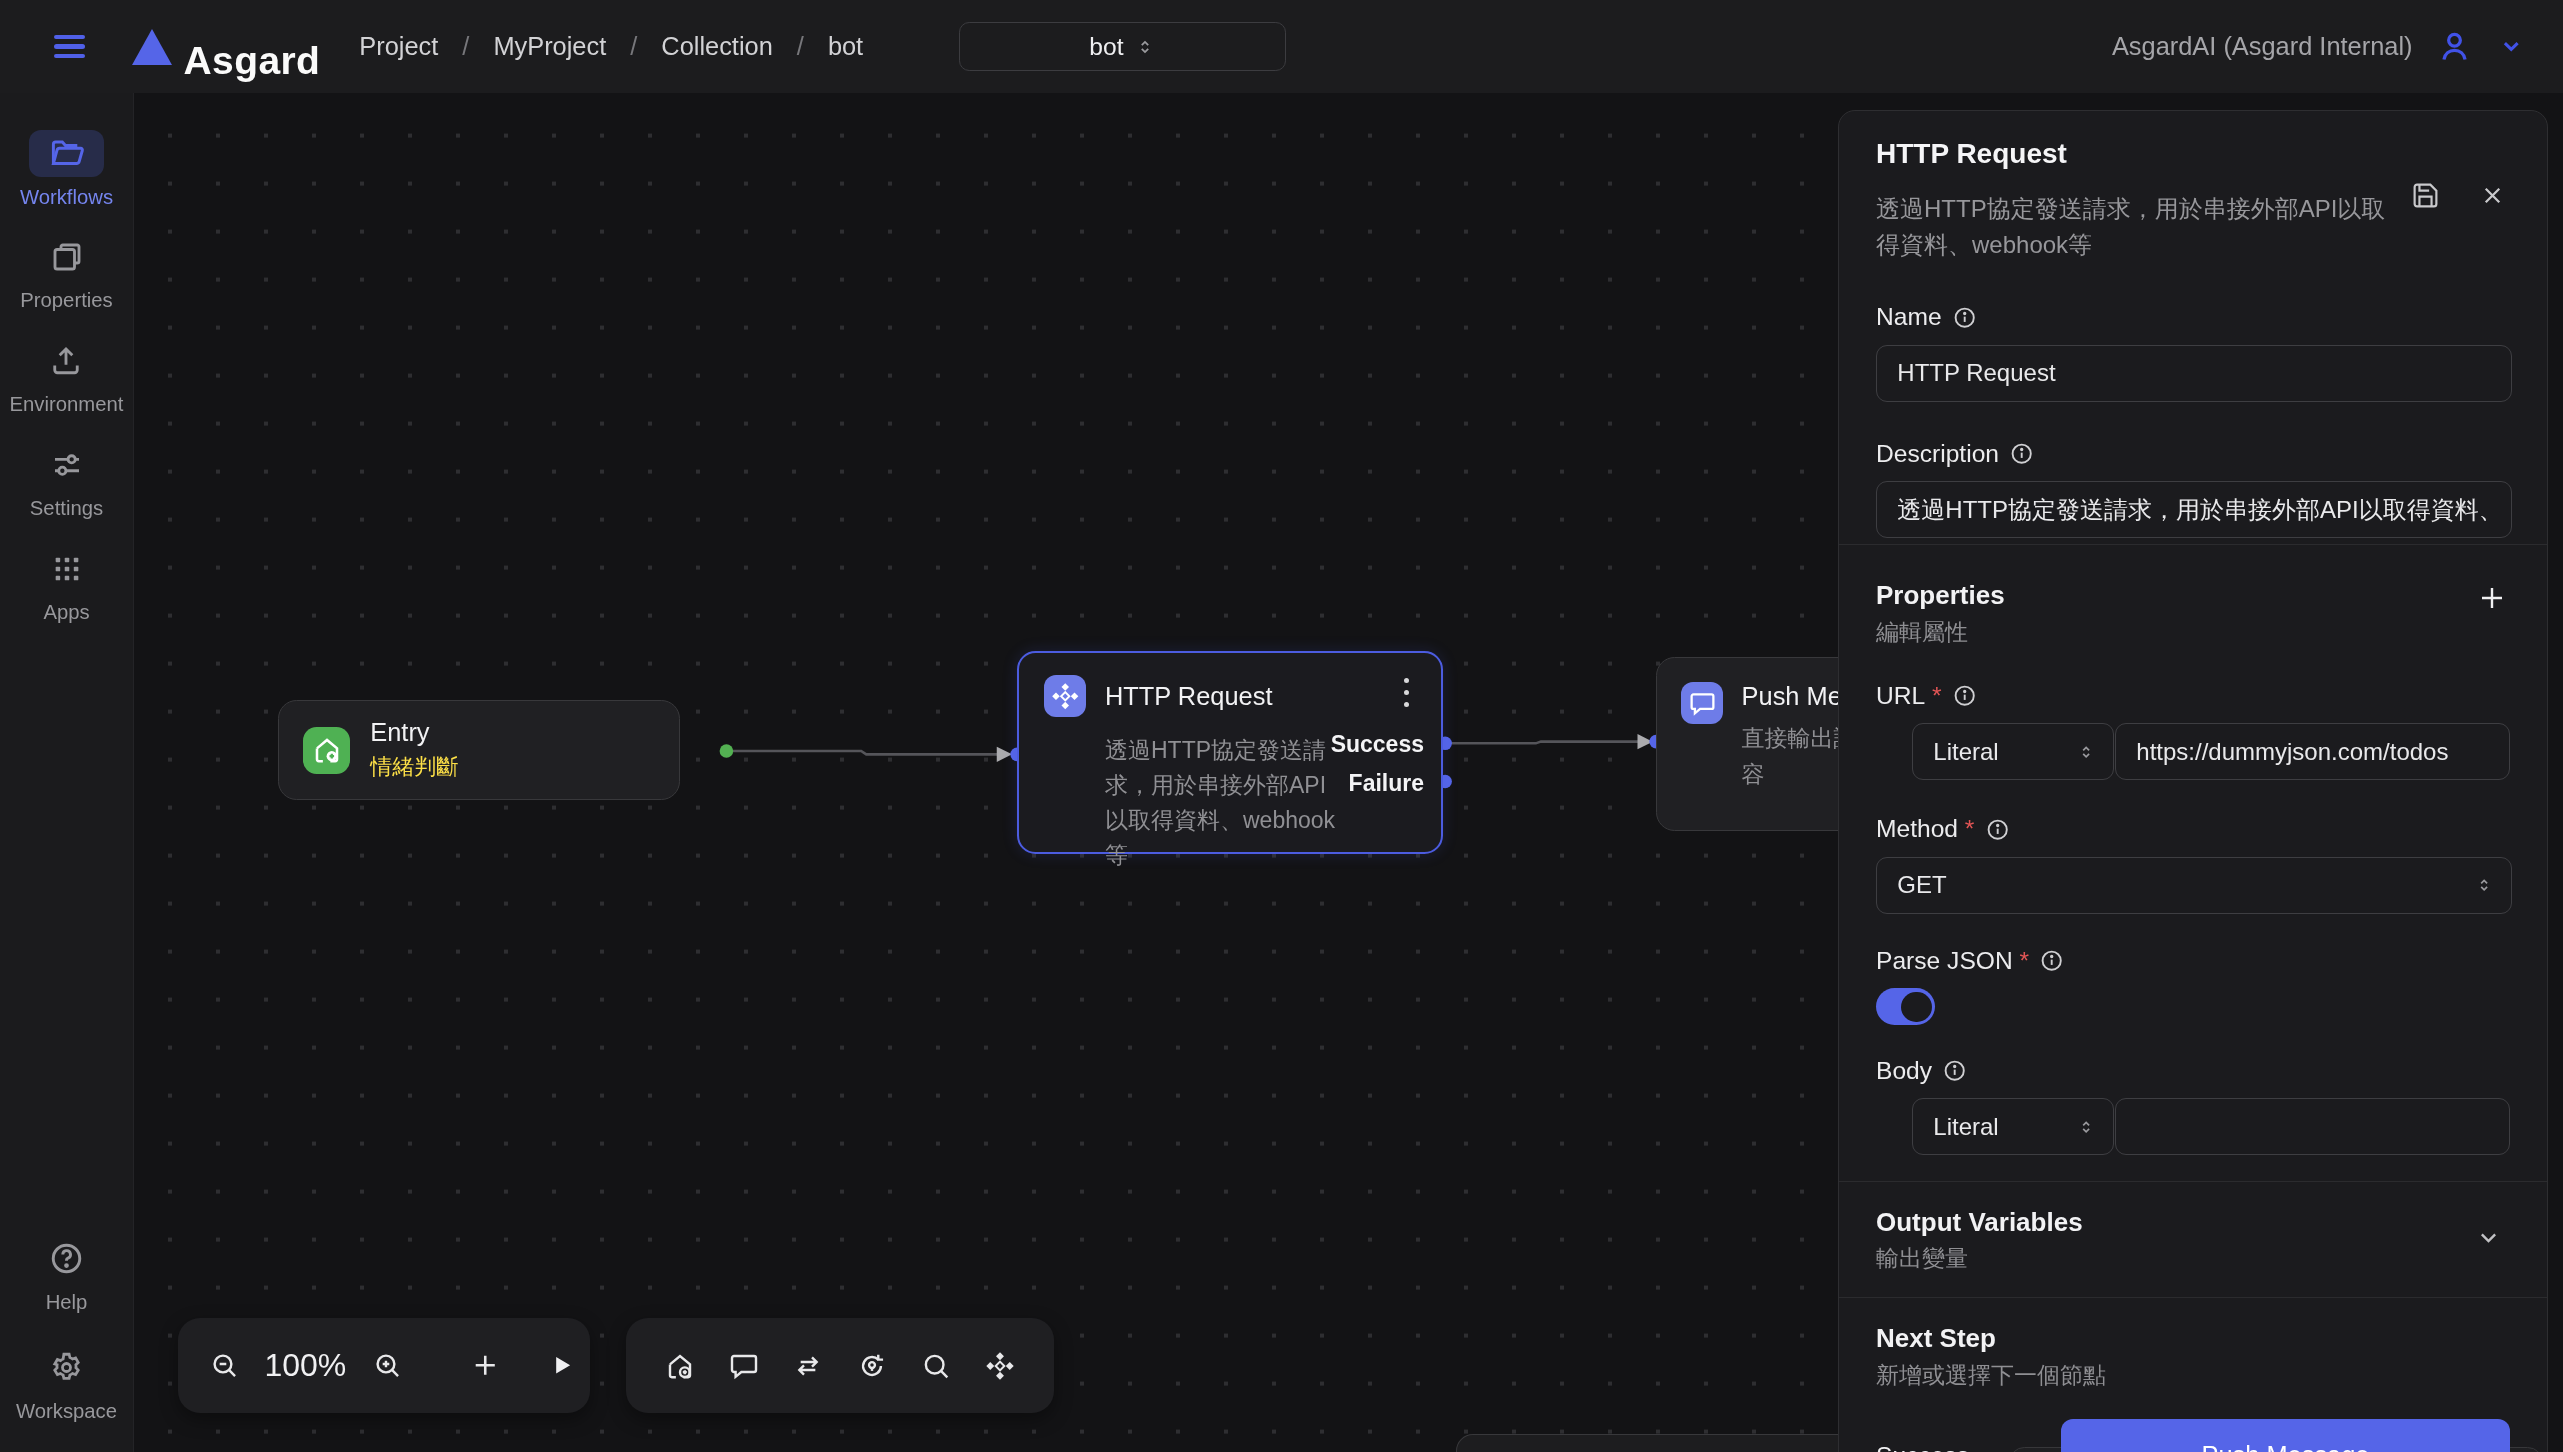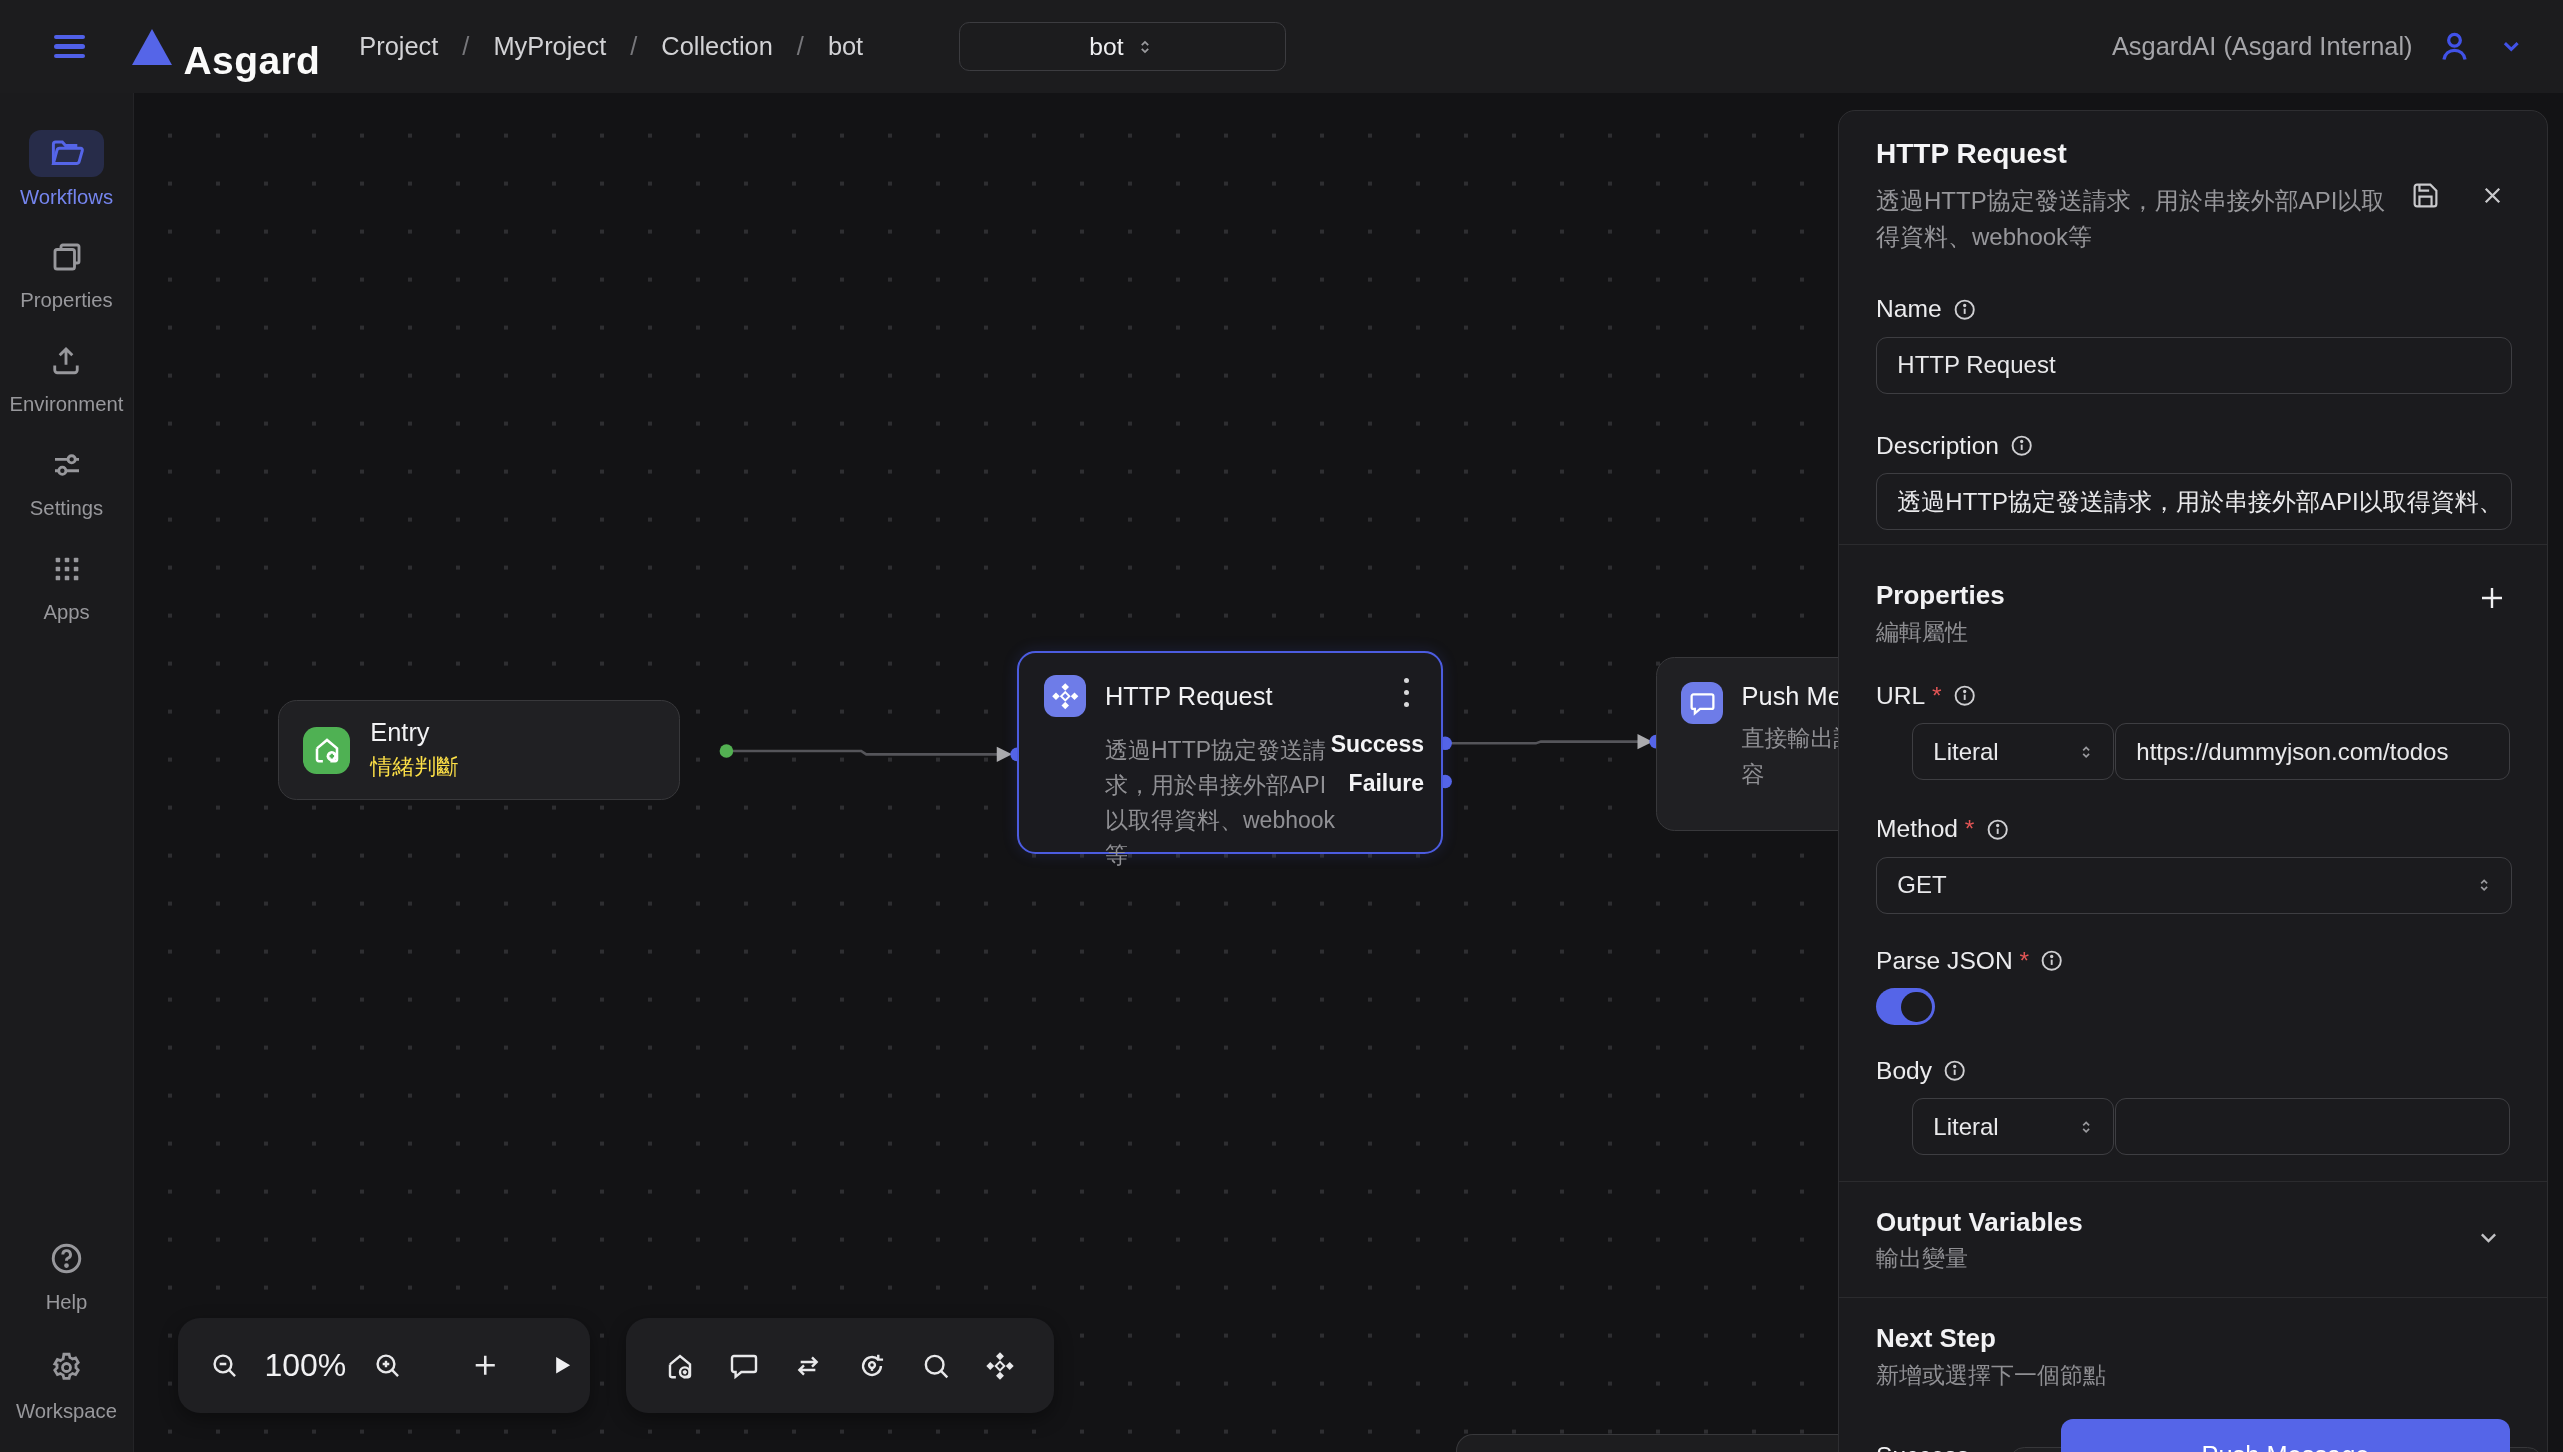--- a/index.html
+++ b/index.html
@@ -66,21 +66,21 @@
   .tb-nodes { left:492px; top:1225px; width:428px; justify-content:space-around; padding:0 22px; }
   .tb-btn { display:flex; align-items:center; justify-content:center; cursor:pointer; color:#e8e8ea; }
 
   .canvas-sliver { position:absolute; left:1322px; top:1341px; width:420px; height:37px; border-radius:17px 17px 0 0; border:1.4px solid #38383b; border-bottom:none; background:#1d1d1f; }
 
   
   .panel { position:absolute; left:1838px; top:110px; width:710px; height:1343px; background:#1b1b1e; border:0.8px solid #2e2e31; border-radius:17px 17px 0 0; z-index:40; overflow:hidden; }
   .panel section { padding-left:37px; padding-right:37px; }
   .sec-head { height:434px; border-bottom:0.8px solid #2b2b2e; position:relative; padding-top:25.4px; }
   .panel-title { font-size:28px; font-weight:700; color:#f5f5f7; line-height:36px; }
-  .panel-desc { margin-top:11px; font-size:24px; line-height:36px; color:#97979b; width:542px; }
+  .panel-desc { margin-top:19px; font-size:24px; line-height:36px; color:#97979b; width:542px; }
   .head-actions { position:absolute; right:41px; top:70px; display:flex; gap:39px; color:#c9c9cc; }
   .field-label { display:flex; align-items:center; font-size:24.6px; color:#ececee; line-height:30.5px; }
   .field-label .star { color:#e25555; margin-left:6.8px; font-size:24.6px; }
   .field-label .icon { margin-left:10.2px; color:#cfcfd2; }
   .mt-name { margin-top:39px; }
   .mt-desc { margin-top:37px; }
   .tinput { margin-top:12px; width:636px; height:57px; border:1.4px solid #3e3e42; border-radius:11px; background:transparent; color:#e9e9eb; font-size:24px; padding:0 20.3px; font-family:"Liberation Sans", sans-serif; outline:none; }
   .sec-props { border-bottom:0.8px solid #2b2b2e; padding-top:34px; padding-bottom:25.4px; position:relative; }
   .sec-title { font-size:26px; font-weight:600; color:#f2f2f4; line-height:32px; }
   .sec-sub { margin-top:6.8px; font-size:23px; color:#8f8f93; line-height:29px; }

